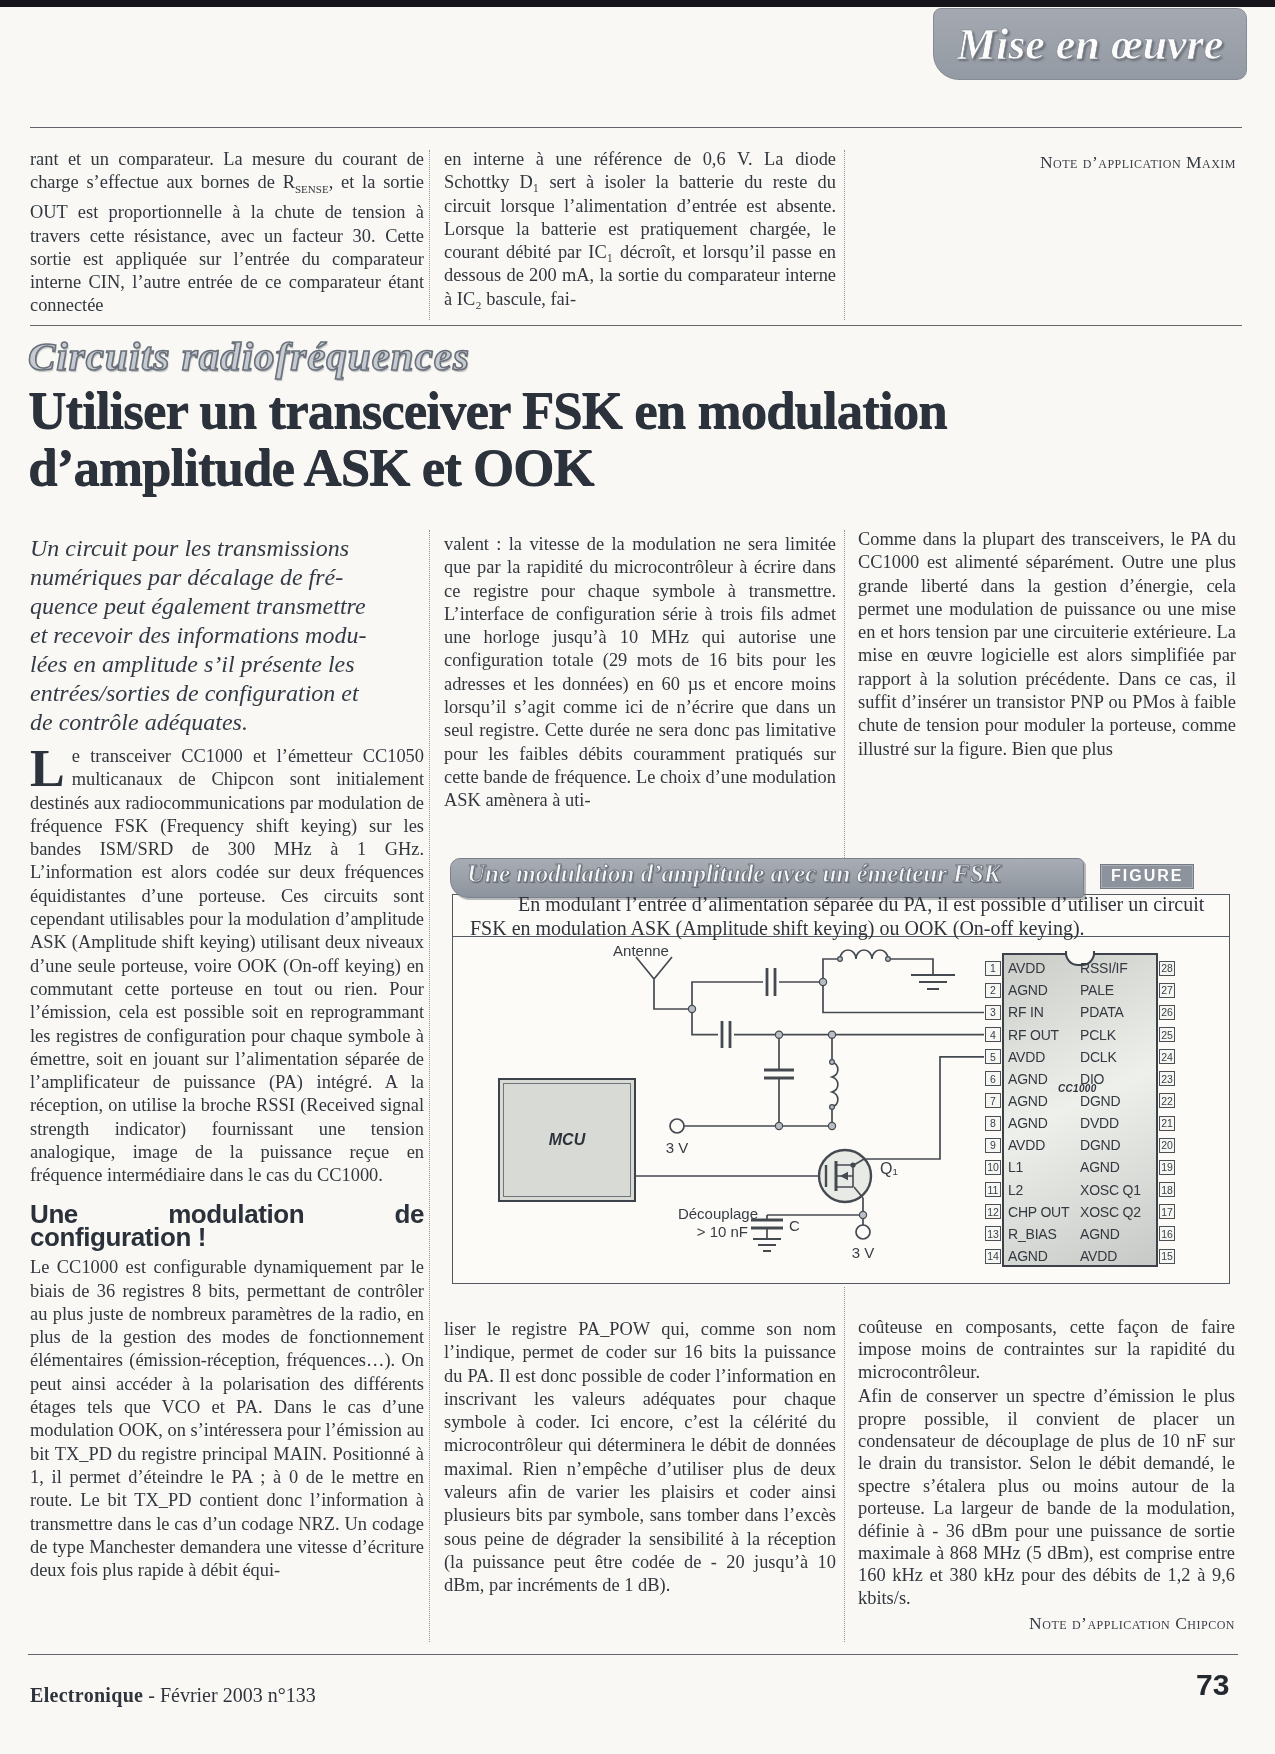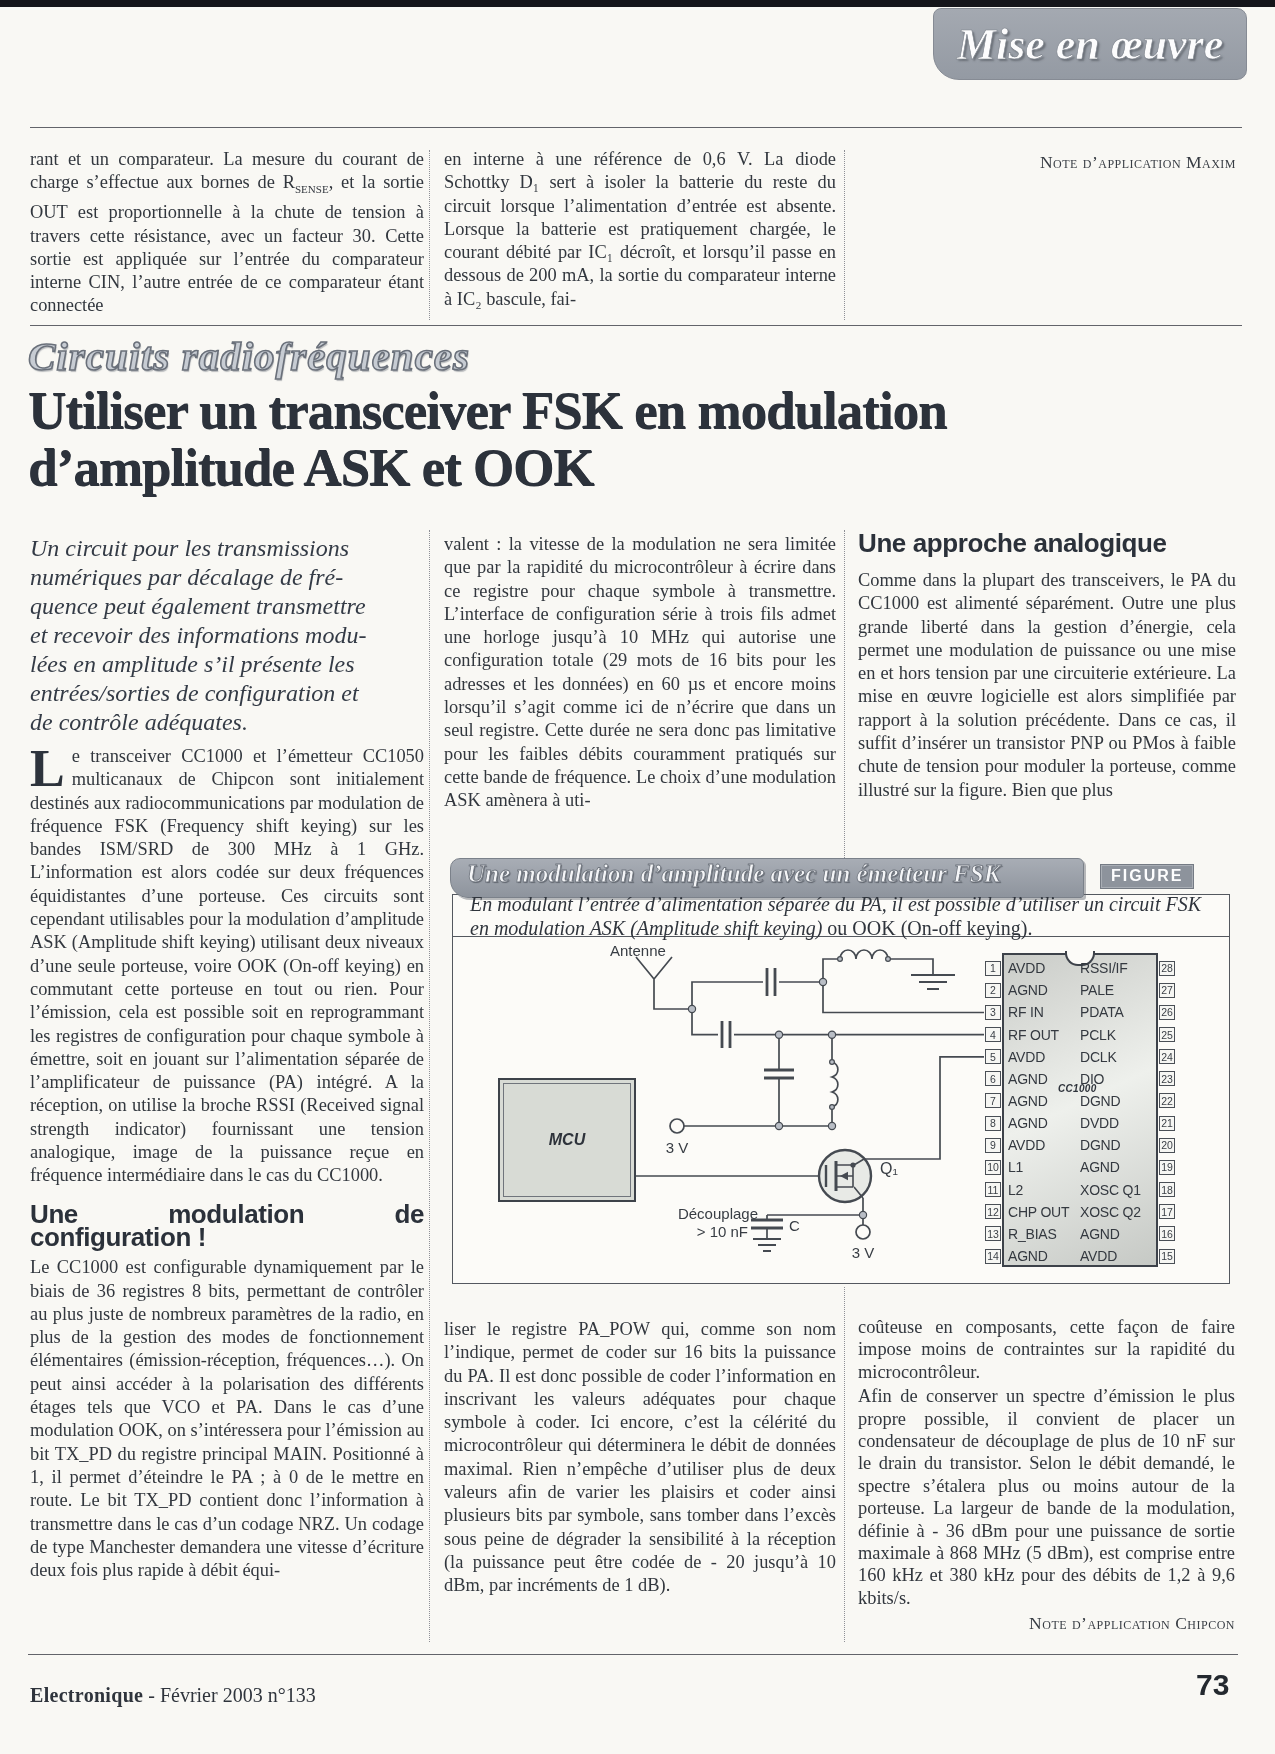--- a/index.html
+++ b/index.html
@@ -37,21 +37,21 @@
   .fig-header{position:absolute;left:0;top:0;width:632px;height:38px;
           background:linear-gradient(#a8adb5,#8e949d);border:1px solid #7b818a;
           border-radius:10px 6px 3px 18px;box-shadow:2px 2px 0 rgba(100,105,112,.45);}
   .fig-header span{position:absolute;left:16px;top:1px;font-style:italic;font-weight:bold;font-size:25px;
           color:#f4f5f7;-webkit-text-stroke:.8px #6e747d;text-shadow:1px 1px 1px rgba(55,60,68,.6);}
   .fig-tag{position:absolute;left:650px;top:6px;padding:2px 10px 3px;background:#8d939c;color:#fdfdfe;
           font-family:"Liberation Sans",sans-serif;font-weight:bold;font-size:16px;letter-spacing:2px;
           border:1px solid #757b84;box-shadow:inset 0 0 0 1px #a9aeb5;}
   .fig-box{position:absolute;left:2px;top:36px;width:776px;height:388px;background:#fcfbf8;border:1.5px solid #54585f;}
   .fig-caption{position:absolute;left:20px;top:35px;width:742px;font-size:20px;line-height:23.5px;color:#2f343c;}
-  .fig-caption .it{font-style:italic;}
+  .fig-caption .it{margin-left:48px;}
   .fig-capline{position:absolute;left:2px;top:78px;width:777px;border-top:1px solid #54585f;}
   .fig-label{position:absolute;font-family:"Liberation Sans",sans-serif;font-size:15px;color:#383d44;}
   .mcu{position:absolute;left:48px;top:220px;width:134px;height:120px;background:#d8dbd5;
        border:2px solid #3d424a;box-shadow:inset 0 0 0 3px #d8dbd5,inset 0 0 0 4px #70757c;
        display:flex;align-items:center;justify-content:center;}
   .mcu span{font-family:"Liberation Sans",sans-serif;font-style:italic;font-weight:bold;font-size:16px;color:#2e333b;}
   
   .chip{position:absolute;left:535px;top:95px;width:190px;height:314px;}
   .chip-body{position:absolute;left:17px;top:0;width:156px;height:314px;box-sizing:border-box;
        background:linear-gradient(155deg,#caccc8 0%,#eef0ec 48%,#c6c9c5 100%);border:2px solid #3d424a;}
@@ -115,21 +115,20 @@
   <p><span class="dropcap">L</span><span>e transceiver CC1000 et l’émetteur CC1050 multicanaux de Chipcon sont initialement destinés aux radiocommunications par modulation de fréquence FSK (Frequency shift keying) sur les bandes ISM/SRD de 300 MHz à 1 GHz. L’information est alors codée sur deux fréquences équidistantes d’une porteuse. Ces circuits sont cependant utilisables pour la modulation d’amplitude ASK (Amplitude shift keying) utilisant deux niveaux d’une seule porteuse, voire OOK (On-off keying) en commutant cette porteuse en tout ou rien. Pour l’émission, cela est possible soit en reprogrammant les registres de configuration pour chaque symbole à émettre, soit en jouant sur l’alimentation séparée de l’amplificateur de puissance (PA) intégré. A la réception, on utilise la broche RSSI (Received signal strength indicator) fournissant une tension analogique, image de la puissance reçue en fréquence intermédiaire dans le cas du CC1000.</span></p>
   <h3 class="sec">Une modulation de configuration !</h3>
   <p>Le CC1000 est configurable dynamiquement par le biais de 36 registres 8 bits, permettant de contrôler au plus juste de nombreux paramètres de la radio, en plus de la gestion des modes de fonctionnement élémentaires (émission-réception, fréquences…). On peut ainsi accéder à la polarisation des différents étages tels que VCO et PA. Dans le cas d’une modulation OOK, on s’intéressera pour l’émission au bit TX_PD du registre principal MAIN. Positionné à 1, il permet d’éteindre le PA ; à 0 de le mettre en route. Le bit TX_PD contient donc l’information à transmettre dans le cas d’un codage NRZ. Un codage de type Manchester demandera une vitesse d’écriture deux fois plus rapide à débit équi-</p>
 </div>
 
 <div class="abs col" style="left:444px;top:533px;width:392px;height:322px;overflow:hidden;">
   <p>valent : la vitesse de la modulation ne sera limitée que par la rapidité du microcontrôleur à écrire dans ce registre pour chaque symbole à transmettre. L’interface de configuration série à trois fils admet une horloge jusqu’à 10 MHz qui autorise une configuration totale (29 mots de 16 bits pour les adresses et les données) en 60 µs et encore moins lorsqu’il s’agit comme ici de n’écrire que dans un seul registre. Cette durée ne sera donc pas limitative pour les faibles débits couramment pratiqués sur cette bande de fréquence. Le choix d’une modulation ASK amènera à uti-</p>
 </div>
 
 <div class="abs" style="left:858px;top:528px;width:378px;height:330px;overflow:hidden;">
-  <h3 class="sec" style="margin:0 0 10px 0;">Une approche analogique</h3>
   <div class="col" style="width:378px;">
     <p>Comme dans la plupart des transceivers, le PA du CC1000 est alimenté séparément. Outre une plus grande liberté dans la gestion d’énergie, cela permet une modulation de puissance ou une mise en et hors tension par une circuiterie extérieure. La mise en œuvre logicielle est alors simplifiée par rapport à la solution précédente. Dans ce cas, il suffit d’insérer un transistor PNP ou PMos à faible chute de tension pour moduler la porteuse, comme illustré sur la figure. Bien que plus</p>
   </div>
 </div>
 
 <div class="abs figure">
   <div class="fig-box"></div>
   <div class="fig-capline"></div>
   <div class="fig-header">
     <span>Une modulation d’amplitude avec un émetteur FSK</span>
@@ -200,21 +199,21 @@
       <circle cx="329" cy="268" r="3.6"></circle>
         <circle cx="382" cy="268" r="3.6"></circle>
       <circle cx="413" cy="357" r="3.6"></circle>
       <circle cx="390" cy="101" r="2.4"></circle>
         <circle cx="438" cy="101" r="2.4"></circle>
       <circle cx="382" cy="204" r="2.4"></circle>
         <circle cx="382" cy="249" r="2.4"></circle>
     </g>
   </svg>
 
-  <div class="fig-label" style="left:160px;top:84px;width:110px;text-align:left;">Antenne</div>
+  <div class="fig-label" style="left:136px;top:84px;width:110px;text-align:center;">Antenne</div>
   <div class="mcu">
       <span>MCU</span>
     </div>
   <div class="fig-label" style="left:202px;top:281px;width:50px;text-align:center;">3 V</div>
   <div class="fig-label" style="left:180px;top:347px;width:128px;text-align:right;">Découplage</div>
   <div class="fig-label" style="left:180px;top:365px;width:118px;text-align:right;">&gt; 10 nF</div>
   <div class="fig-label" style="left:339px;top:359px;">C</div>
   <div class="fig-label" style="left:430px;top:302px;font-size:16px;">Q₁</div>
   <div class="fig-label" style="left:390px;top:386px;width:46px;text-align:center;">3 V</div>
 

